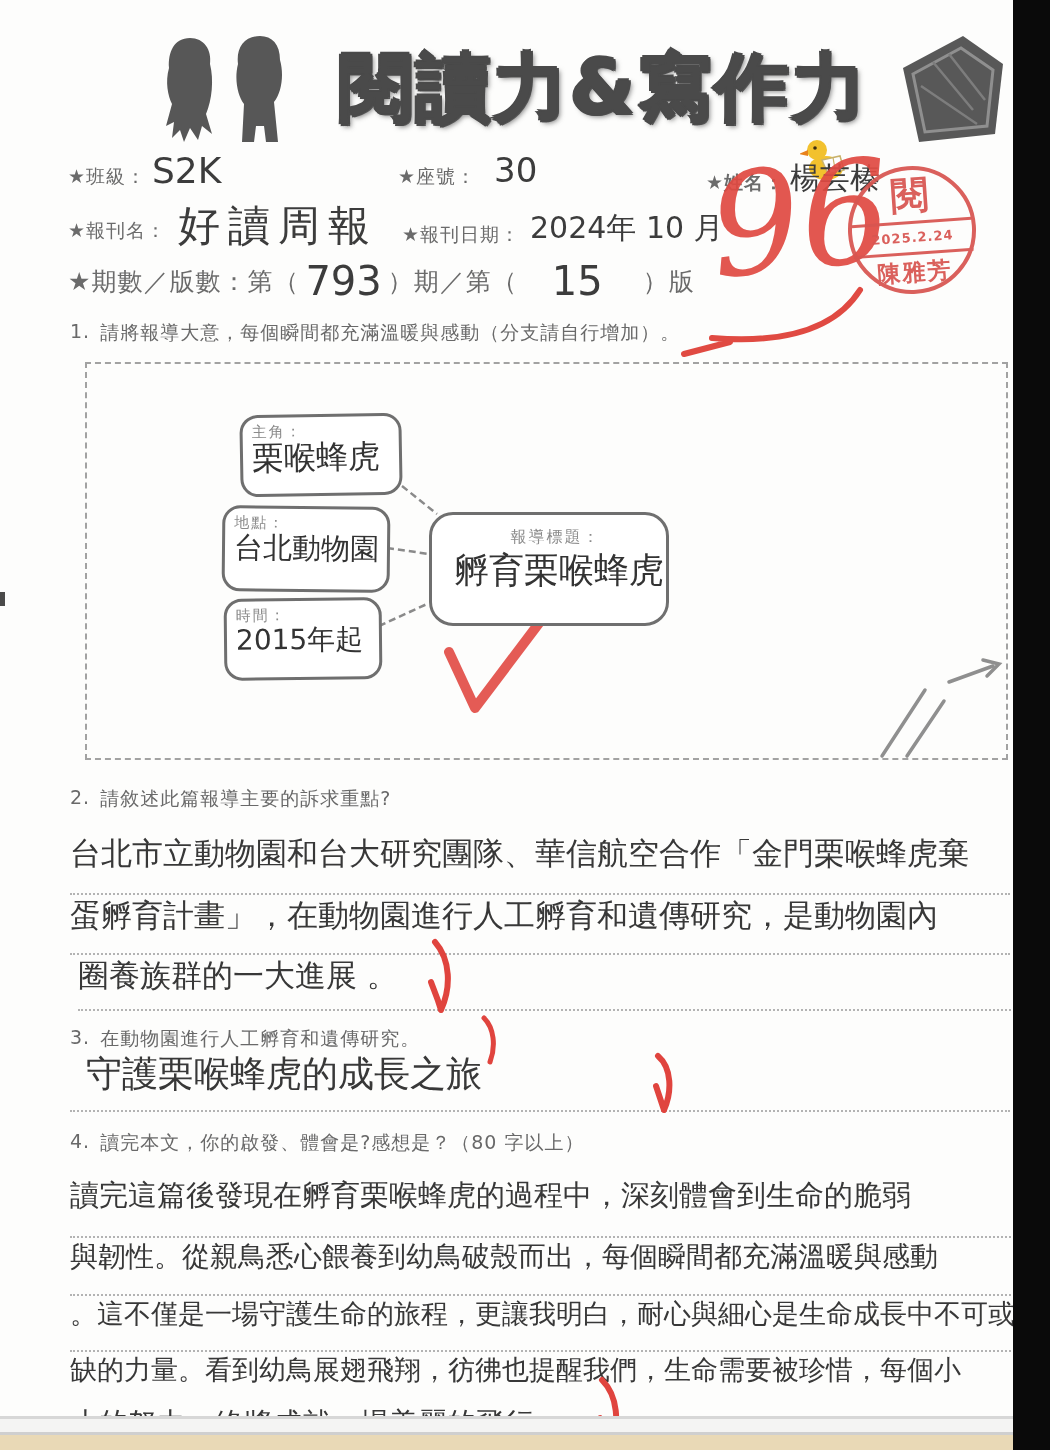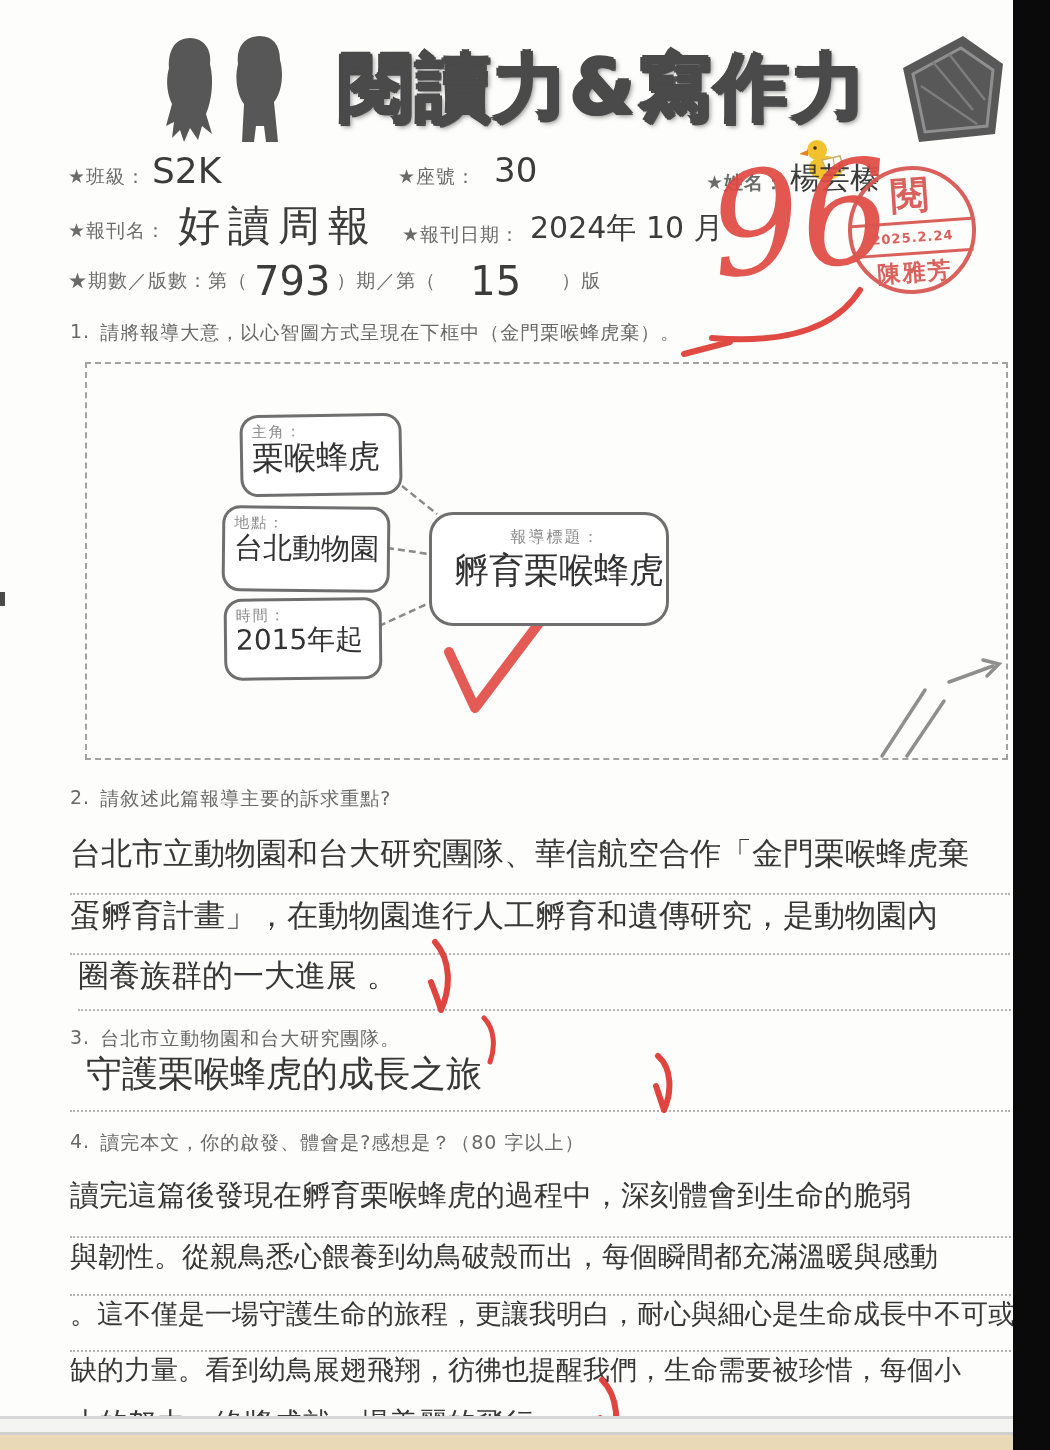--- a/index.html
+++ b/index.html
@@ -12,21 +12,21 @@
   .header-art{position:absolute;left:160px;top:28px;width:850px;height:122px;display:flex;align-items:center;}
   .title-text{
     font-size:74px;font-weight:bold;color:#4a4a4a;letter-spacing:3px;margin-left:14px;white-space:nowrap;
     text-shadow:2px 0 0 #4a4a4a,-2px 0 0 #4a4a4a,0 2px 0 #4a4a4a,0 -2px 0 #4a4a4a,2px 2px 0 #545454,3px 3px 5px rgba(70,70,70,.65);
     filter:blur(.6px);
   }
   
   .lab{position:absolute;font-size:19px;color:#6b6b6b;letter-spacing:1px;white-space:nowrap;}
   .hw{color:#3c3c3c;white-space:nowrap;}
   .issue-row{position:absolute;left:68px;top:258px;display:flex;align-items:center;gap:6px;}
-  .issue-row .lab2{font-size:19px;color:#6b6b6b;letter-spacing:1px;font-family:Liberation Serif, serif;}
+  .issue-row .lab2{font-size:25px;color:#6b6b6b;letter-spacing:1px;}
   .issue-row .hwnum{font-size:40px;color:#3c3c3c;}
   
   .score{position:absolute;left:710px;top:148px;font-family:"DejaVu Serif","Liberation Serif",serif;
     font-style:italic;font-size:142px;color:#e04a42;transform:rotate(-6deg);line-height:1;opacity:.92;}
   .stamp{position:absolute;left:848px;top:166px;width:128px;height:128px;border:4px solid #d85550;
     border-radius:50%;transform:rotate(-4deg);color:#d85550;display:flex;flex-direction:column;opacity:.93;box-sizing:border-box;}
   .stamp-row1{flex:0 0 42%;display:flex;align-items:center;justify-content:center;font-size:38px;font-weight:bold;border-bottom:3px solid #d85550;}
   .stamp-row2{flex:0 0 23%;display:flex;align-items:center;justify-content:center;font-size:13px;font-weight:bold;border-bottom:3px solid #d85550;letter-spacing:1px;}
   .stamp-row3{flex:1;display:flex;align-items:center;justify-content:center;font-size:23px;font-weight:bold;letter-spacing:2px;}
   
@@ -106,21 +106,21 @@
   </svg>
 
   <div class="stamp">
     <div class="stamp-row1">閱</div>
     <div class="stamp-row2">2025.2.24</div>
     <div class="stamp-row3">陳雅芳</div>
   </div>
 
   <div class="question" style="left:70px;top:320px;">
     <span>1.</span>
-    <span>請將報導大意，以心智圖方式呈現在下框中（金門栗喉蜂虎棄）。</span>
+    <span>請將報導大意，每個瞬間都充滿溫暖與感動（分支請自行增加）。</span>
   </div>
 
   <div class="mindmap-box">
     <svg class="mm-svg" viewBox="0 0 923 398">
       <path d="M315 122 L350 150" stroke="#8a8a8a" stroke-width="2.5" stroke-dasharray="7 4" fill="none"></path>
       <path d="M300 184 L342 190" stroke="#8a8a8a" stroke-width="2.5" stroke-dasharray="7 4" fill="none"></path>
       <path d="M292 262 L340 240" stroke="#8a8a8a" stroke-width="2.5" stroke-dasharray="7 4" fill="none"></path>
       <path d="M362 288 L388 344 L474 230" stroke="#e0443e" stroke-width="10" fill="none" stroke-linecap="round" stroke-linejoin="round" opacity="0.88"></path>
       <g stroke="#8f8f8f" stroke-width="3.5" fill="none" stroke-linecap="round">
         <path d="M795 392 L838 326"></path>
@@ -153,21 +153,21 @@
   </div>
   <div class="ansline hw" style="position:absolute;left:70px;top:833px;width:940px;height:62px;font-size:31px;">台北市立動物園和台大研究團隊、華信航空合作「金門栗喉蜂虎棄</div>
   <div class="ansline hw" style="position:absolute;left:70px;top:895px;width:940px;height:60px;font-size:31px;">蛋孵育計畫」，在動物園進行人工孵育和遺傳研究，是動物園內</div>
   <div class="ansline hw" style="position:absolute;left:78px;top:955px;width:940px;height:56px;font-size:31px;">圈養族群的一大進展 。</div>
   <svg class="tick" style="left:425px;top:938px;" width="34" height="76" viewBox="0 0 34 76">
     <path d="M16 72 C26 50 26 22 10 4 M16 72 C12 58 8 50 6 44" stroke="#e0443e" stroke-width="6" fill="none" stroke-linecap="round"></path>
   </svg>
 
   <div class="question" style="left:70px;top:1026px;">
     <span>3.</span>
-    <span>台北市立動物園和台大研究團隊。</span>
+    <span>在動物園進行人工孵育和遺傳研究。</span>
   </div>
   <svg class="tick" style="left:478px;top:1014px;" width="22" height="52" viewBox="0 0 22 52">
     <path d="M12 48 C18 32 16 14 6 4" stroke="#e0443e" stroke-width="5" fill="none" stroke-linecap="round"></path>
   </svg>
   <div class="ansline hw" style="position:absolute;left:70px;top:1050px;width:940px;height:62px;font-size:36px;padding-left:16px;">守護栗喉蜂虎的成長之旅</div>
   <svg class="tick" style="left:650px;top:1052px;" width="28" height="62" viewBox="0 0 28 62">
     <path d="M14 58 C22 40 22 16 8 4 M14 58 C10 46 8 40 6 34" stroke="#e0443e" stroke-width="6" fill="none" stroke-linecap="round"></path>
   </svg>
 
   <div class="question" style="left:70px;top:1130px;">

